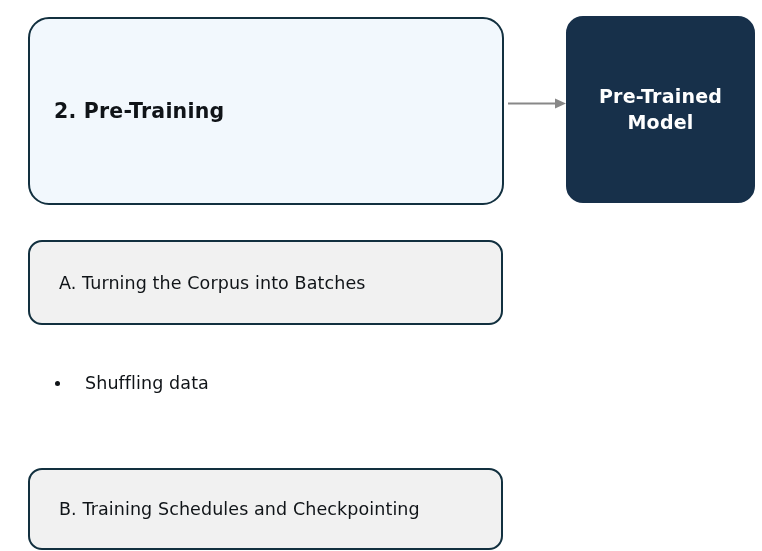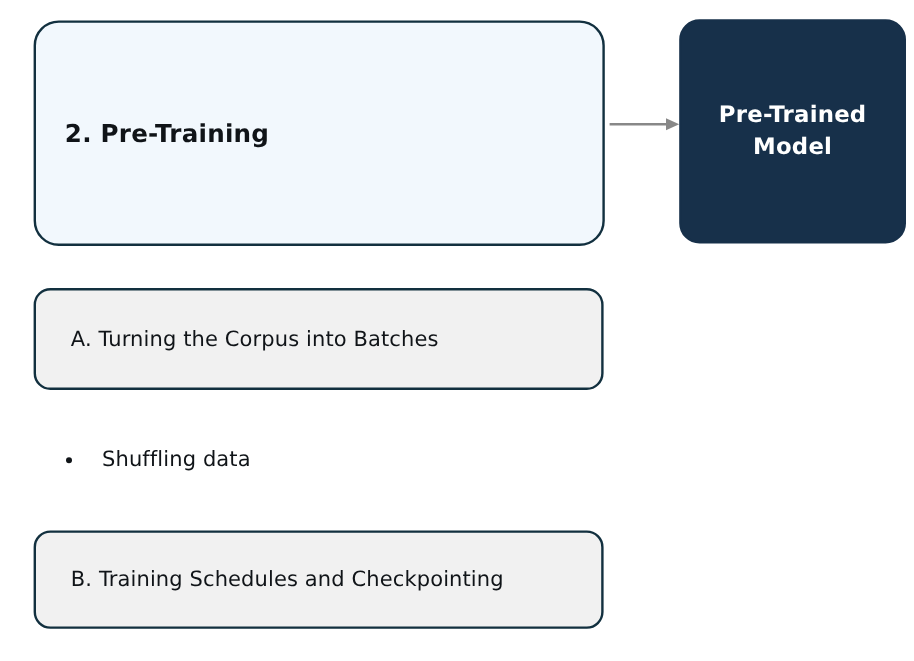--- a/index.html
+++ b/index.html
@@ -79,21 +79,21 @@
     left: 28px;
     width: 475px;
     height: 85px;
     background: #f1f1f1;
     border-color: #12303f;
     border-width: 2.2px;
     border-radius: 14px;
     text-align: right;
   }
   .node-sub.sub-a { top: 240px; }
-  .node-sub.sub-b { top: 442px; height: 82px; }
+  .node-sub.sub-b { top: 468px; height: 82px; }
   .node-sub .node-label {
     padding-left: 29px;
     font-size: 17.5px;
     font-weight: 400;
     color: #101418;
     letter-spacing: 0.1px;
   }
 
   
   .arrow-svg {

